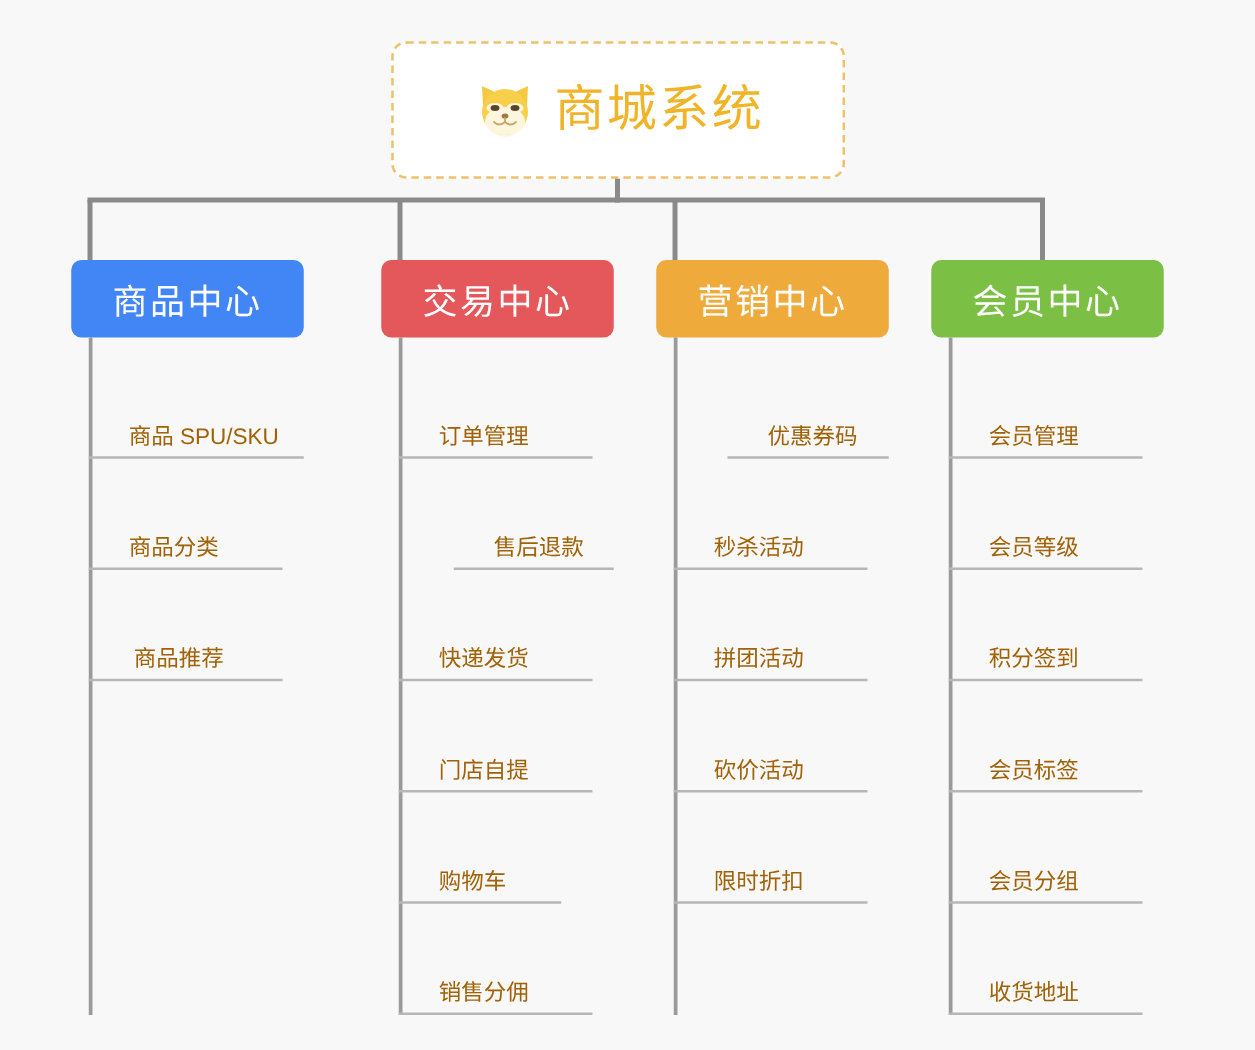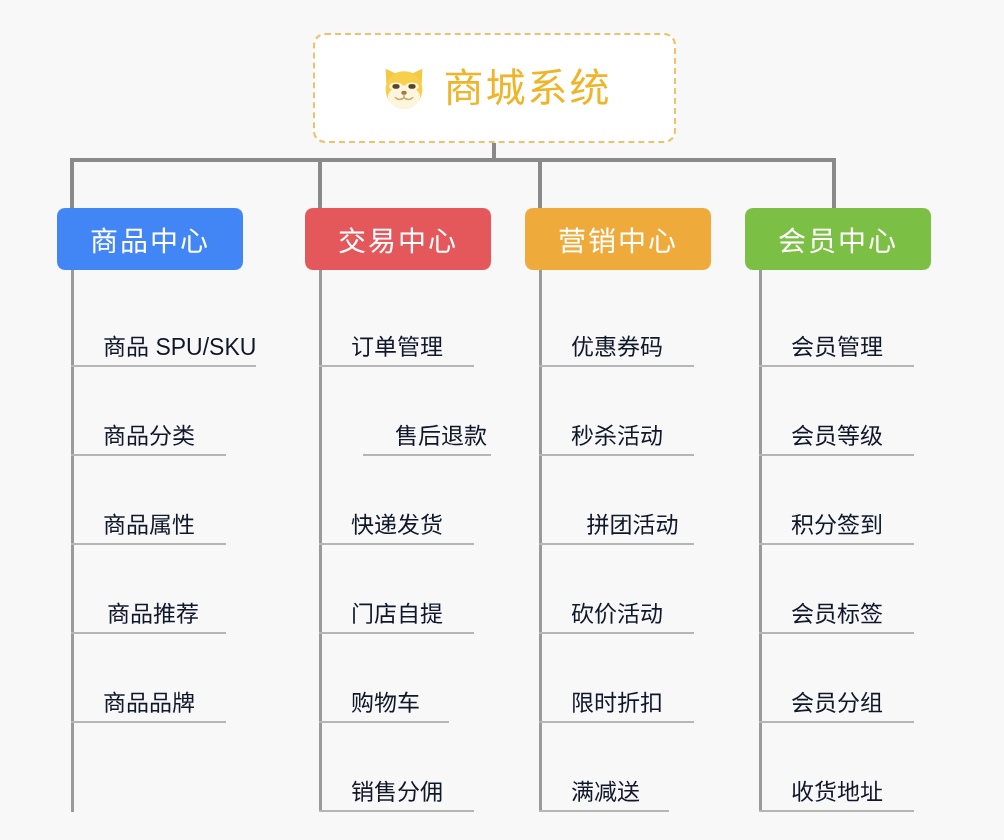--- a/index.html
+++ b/index.html
@@ -97,22 +97,22 @@
     display: flex;
     align-items: flex-end;
     padding-left: 14px;
   }
   .leaf-inner {
     position: relative;
     padding: 0 0 7px 32px;
     display: inline-block;
   }
   .leaf-label {
-    font-size: 23px;
-    color: #0f172a;
+    font-size: 18px;
+    color: #a16207;
     line-height: 1.1;
     white-space: nowrap;
     display: inline-block;
   }
   .leaf-underline {
     position: absolute;
     left: 0;
     bottom: 0;
     height: 2px;
     background: #b6b6b6;
@@ -167,34 +167,22 @@
           <span class="leaf-underline"></span>
         </span>
       </div>
       <div class="leaf">
         <span class="leaf-inner" style="width: 155px;">
           <span class="leaf-label">商品分类</span>
           <span class="leaf-underline"></span>
         </span>
       </div>
       <div class="leaf">
-        <span class="leaf-inner" style="width: 155px;">
-          <span class="leaf-label">商品属性</span>
-          <span class="leaf-underline"></span>
-        </span>
-      </div>
-      <div class="leaf">
         <span class="leaf-inner" style="width: 155px; padding-left: 36px;">
           <span class="leaf-label">商品推荐</span>
-          <span class="leaf-underline"></span>
-        </span>
-      </div>
-      <div class="leaf">
-        <span class="leaf-inner" style="width: 155px;">
-          <span class="leaf-label">商品品牌</span>
           <span class="leaf-underline"></span>
         </span>
       </div>
     </div>
   </div>
 
   <div class="branch" style="left:305px;width:186px">
     <div class="branch-header" style="background: rgb(228, 87, 90);">交易中心</div>
     <div class="branch-body">
       <div class="spine" style="height: 542px;"></div>
@@ -235,52 +223,46 @@
         </span>
       </div>
     </div>
   </div>
 
   <div class="branch" style="left:525px;width:186px">
     <div class="branch-header" style="background: rgb(238, 171, 60);">营销中心</div>
     <div class="branch-body">
       <div class="spine" style="height: 542px;"></div>
       <div class="leaf">
-        <span class="leaf-inner" style="width: 155px;">
+        <span class="leaf-inner" style="width: 155px; margin-left: 43px;">
           <span class="leaf-label">优惠券码</span>
           <span class="leaf-underline"></span>
         </span>
       </div>
       <div class="leaf">
         <span class="leaf-inner" style="width: 155px;">
           <span class="leaf-label">秒杀活动</span>
           <span class="leaf-underline"></span>
         </span>
       </div>
       <div class="leaf">
-        <span class="leaf-inner" style="width: 155px; text-align: center;">
+        <span class="leaf-inner" style="width: 155px;">
           <span class="leaf-label">拼团活动</span>
           <span class="leaf-underline"></span>
         </span>
       </div>
       <div class="leaf">
         <span class="leaf-inner" style="width: 155px;">
           <span class="leaf-label">砍价活动</span>
           <span class="leaf-underline"></span>
         </span>
       </div>
       <div class="leaf">
         <span class="leaf-inner" style="width: 155px;">
           <span class="leaf-label">限时折扣</span>
-          <span class="leaf-underline"></span>
-        </span>
-      </div>
-      <div class="leaf">
-        <span class="leaf-inner" style="width: 130px;">
-          <span class="leaf-label">满减送</span>
           <span class="leaf-underline"></span>
         </span>
       </div>
     </div>
   </div>
 
   <div class="branch" style="left:745px;width:186px">
     <div class="branch-header" style="background: rgb(124, 191, 69); font-family: Liberation Mono, monospace;">会员中心</div>
     <div class="branch-body">
       <div class="spine" style="height: 542px;"></div>

